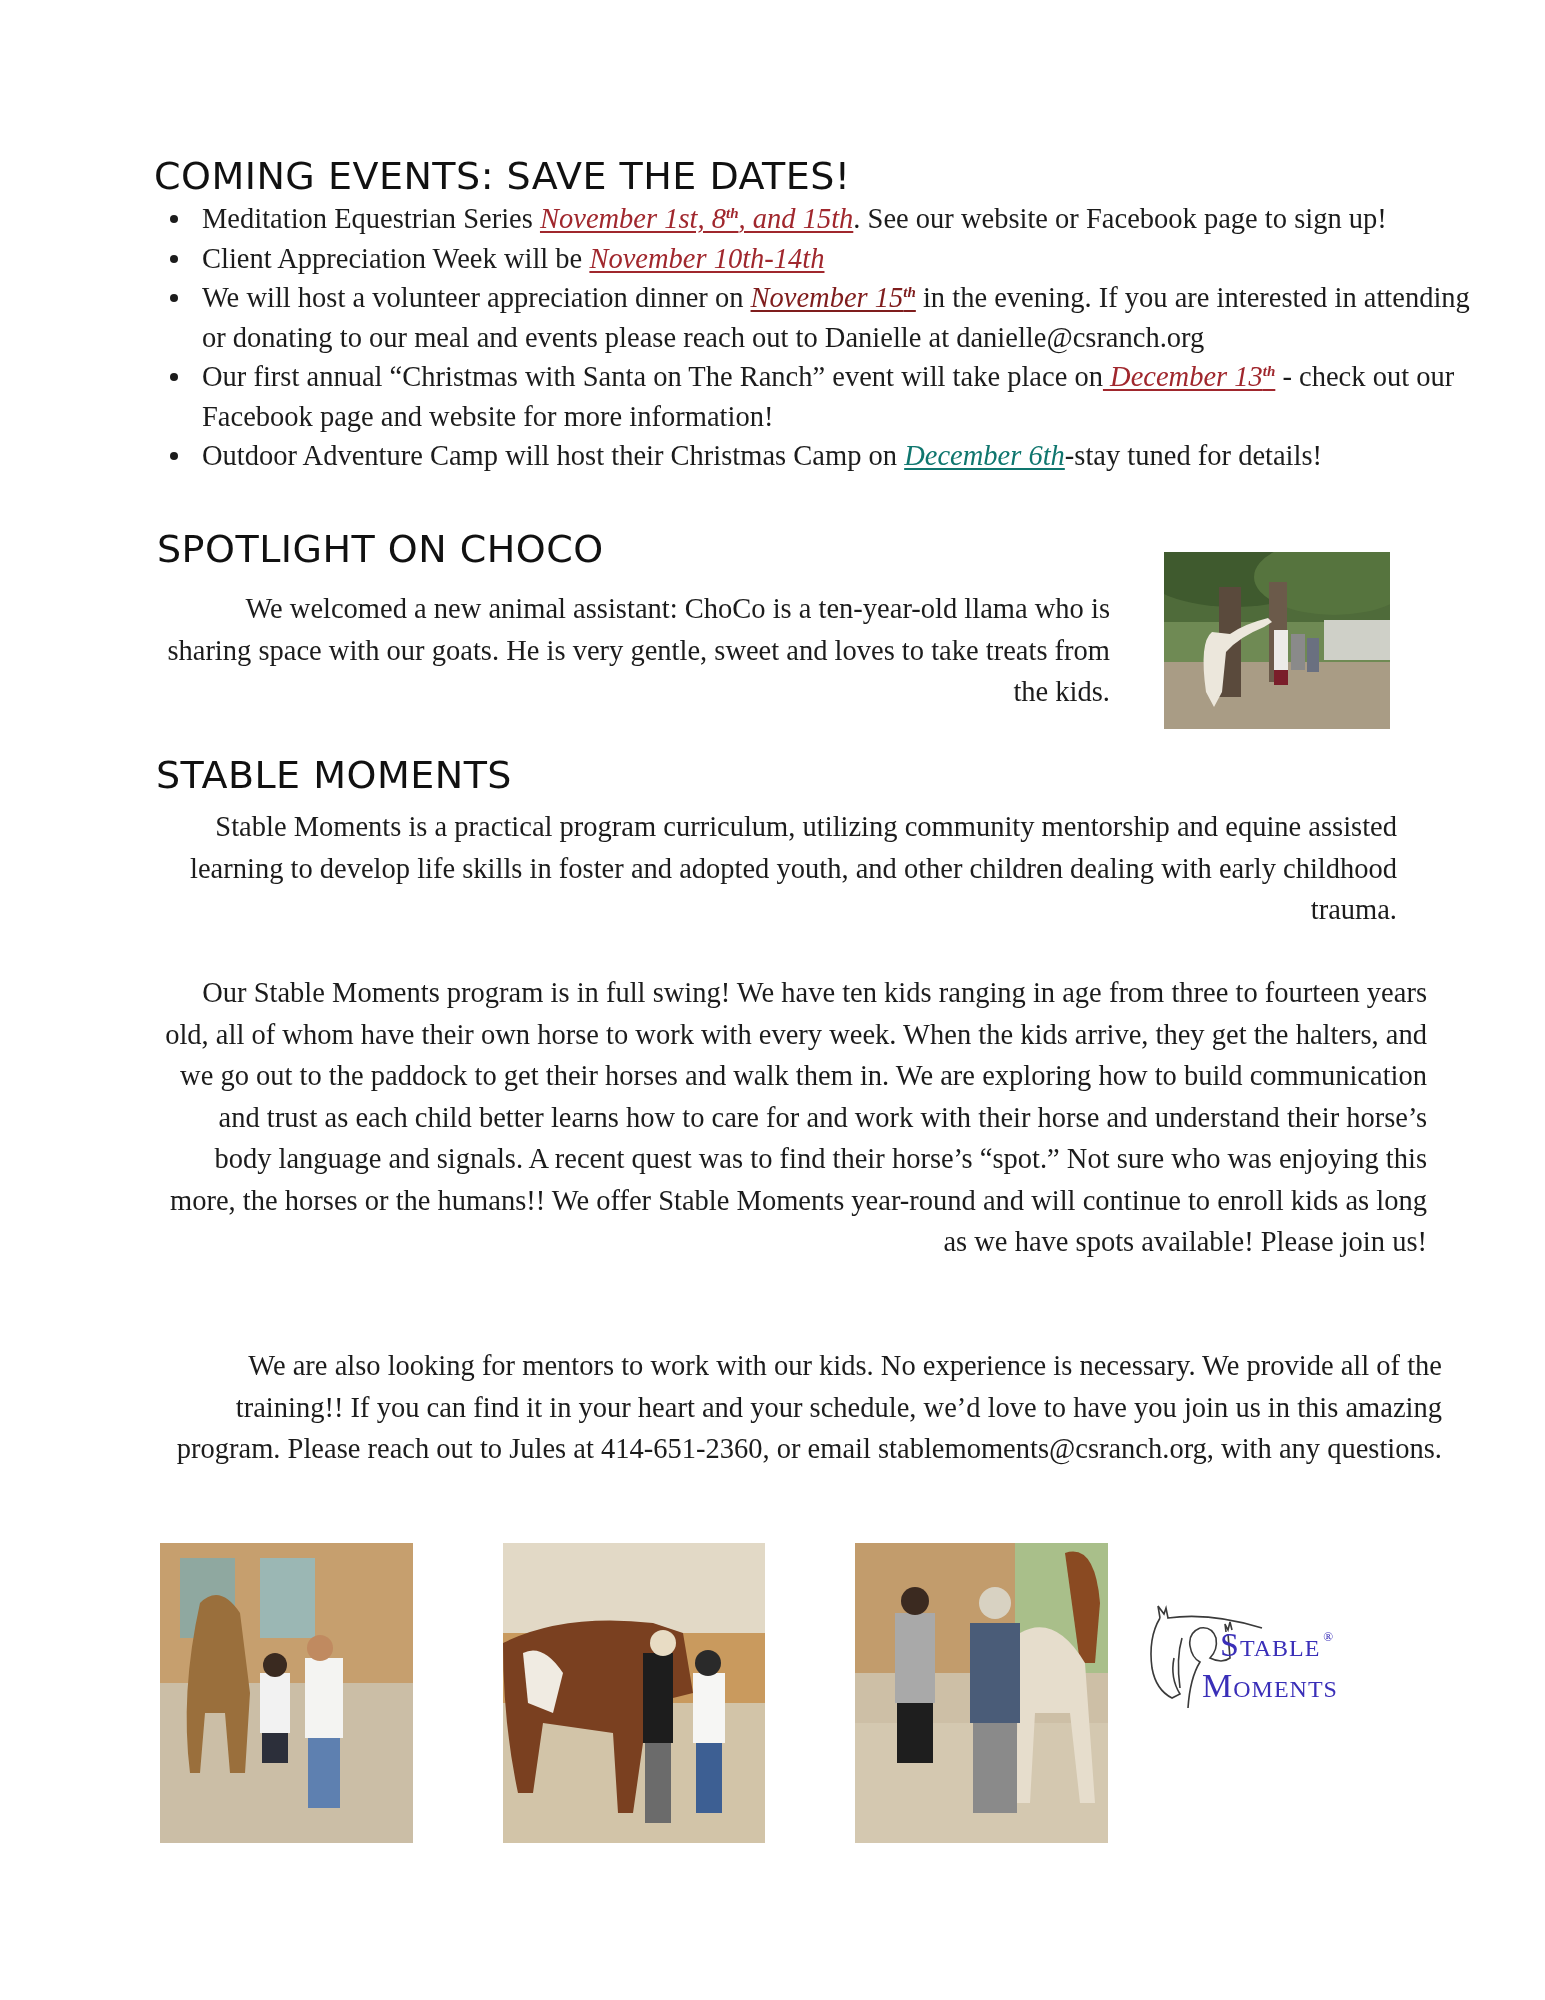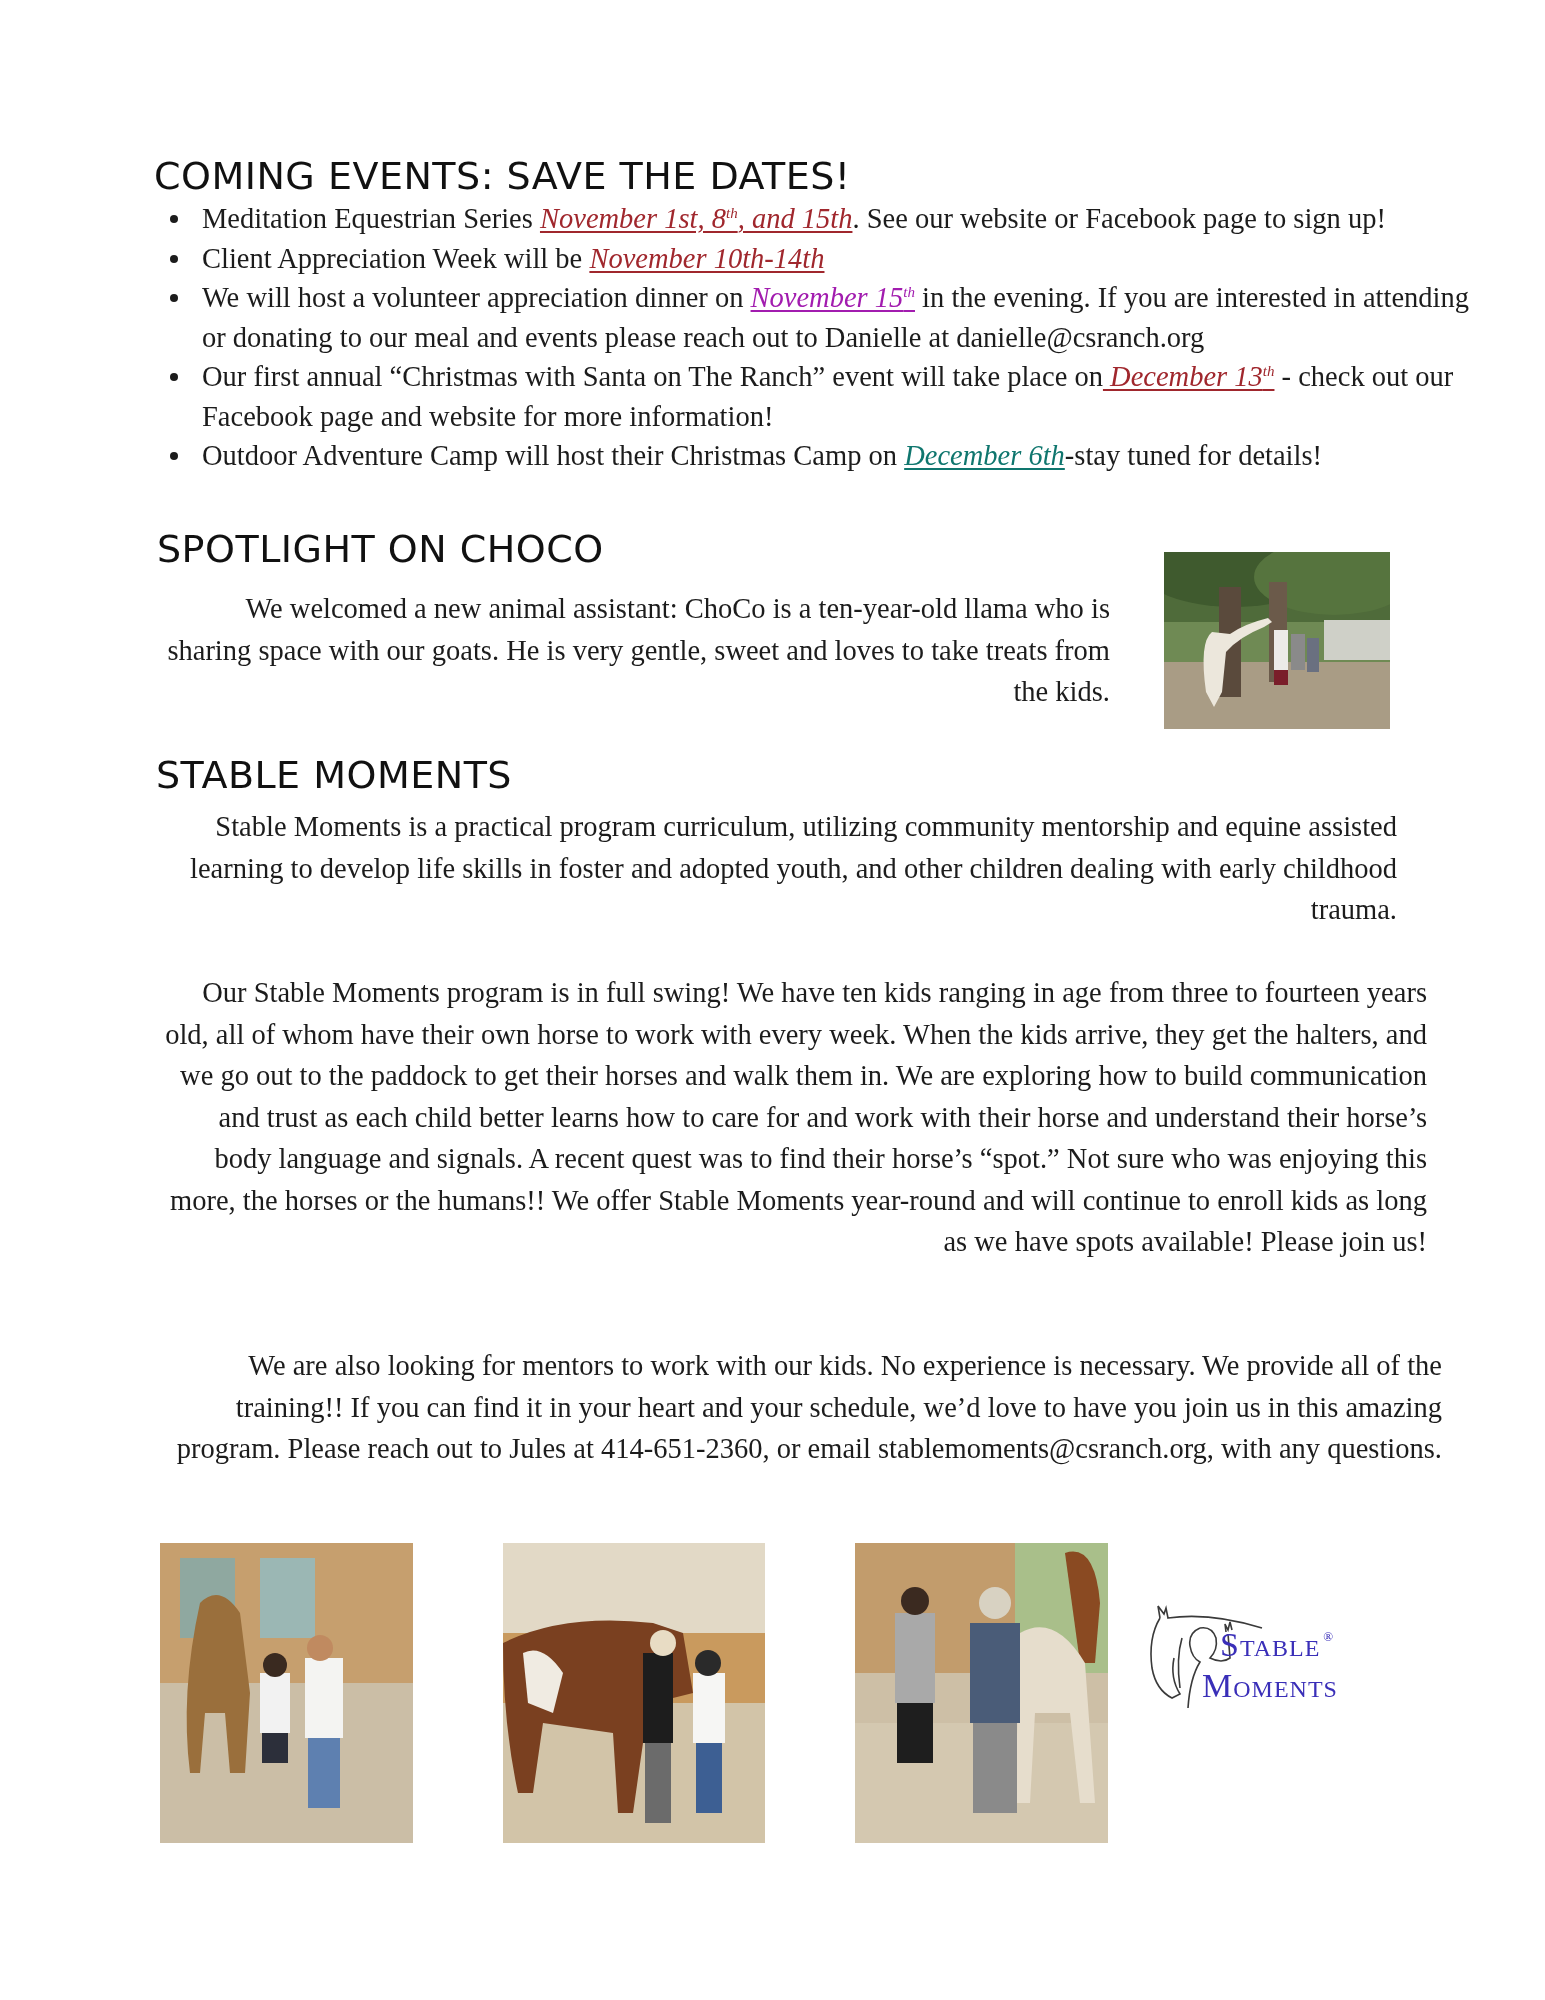--- a/index.html
+++ b/index.html
@@ -40,21 +40,21 @@
       position: absolute; left: -32px; top: 16px;
       width: 8px; height: 8px; border-radius: 50%; background: #1c1c1c;
     }
     a.date-link {
       color: #a0272d;
       font-style: italic;
       text-decoration: underline;
       text-decoration-thickness: 1.5px;
       text-underline-offset: 3px;
     }
-    a.date-link sup { font-size: 15px; line-height: 0; }
+    a.date-link sup { font-size: 15px; line-height: 0; font-weight: bold; }
     .photo {
       position: absolute;
       overflow: hidden;
     }
     .photo svg { display: block; width: 100%; height: 100%; }
     .logo { position: absolute; left: 1130px; top: 1598px; width: 250px; height: 110px; }
     .logo-text {
       position: absolute;
       font-family: "Liberation Serif", "DejaVu Serif", serif;
       color: #3a2fb8;
@@ -66,21 +66,21 @@
     .logo-reg { font-size: 13px; vertical-align: top; position: relative; top: 2px; margin-left: 3px; }
   </style>
 </head>
 <body>
 
 <h1 class="heading" style="left:154px; top:157px;text-align:center;">COMING EVENTS: SAVE THE DATES!</h1>
 
 <ul class="events">
   <li><span class="bullet"></span><span>Meditation Equestrian Series </span><a class="date-link" style="color: rgb(160, 39, 45);"><span>November 1st, 8</span><sup>th</sup><span>, and 15th</span></a><span>. See our website or Facebook page to sign up!</span></li>
   <li><span class="bullet"></span><span>Client Appreciation Week will be </span><a class="date-link" style="color: rgb(160, 39, 45);"><span>November 10th-14th</span></a></li>
-  <li><span class="bullet"></span><span>We will host a volunteer appreciation dinner on </span><a class="date-link" style="color: #a21caf;"><span>November 15</span><sup>th</sup></a><span> in the evening. If you are interested in attending or donating to our meal and events please reach out to Danielle at danielle@csranch.org</span></li>
+  <li><span class="bullet"></span><span>We will host a volunteer appreciation dinner on </span><a class="date-link" style="color: #7f1d1d;"><span>November 15</span><sup>th</sup></a><span> in the evening. If you are interested in attending or donating to our meal and events please reach out to Danielle at danielle@csranch.org</span></li>
   <li><span class="bullet"></span><span>Our first annual “Christmas with Santa on The Ranch” event will take place on</span><a class="date-link" style="color: rgb(160, 39, 45);"><span> December 13</span><sup>th</sup></a><span> - check out our Facebook page and website for more information!</span></li>
   <li><span class="bullet"></span><span>Outdoor Adventure Camp will host their Christmas Camp on </span><a class="date-link" style="color: #0f766e;"><span>December 6th</span></a><span>-stay tuned for details!</span></li>
 </ul>
 
 <h1 class="heading" style="left:157px; top:530px;">SPOTLIGHT ON CHOCO</h1>
 <p class="body-text" style="left:160px; top:588px; width:950px;">We welcomed a new animal assistant: ChoCo is a ten-year-old llama who is sharing space with our goats. He is very gentle, sweet and loves to take treats from the kids.</p>
 
 <div class="photo" style="left:1164px; top:552px; width:226px; height:177px;">
   <svg viewBox="0 0 226 177" preserveAspectRatio="none">
     <rect x="0" y="0" width="226" height="177" fill="#6f8a54"></rect>

